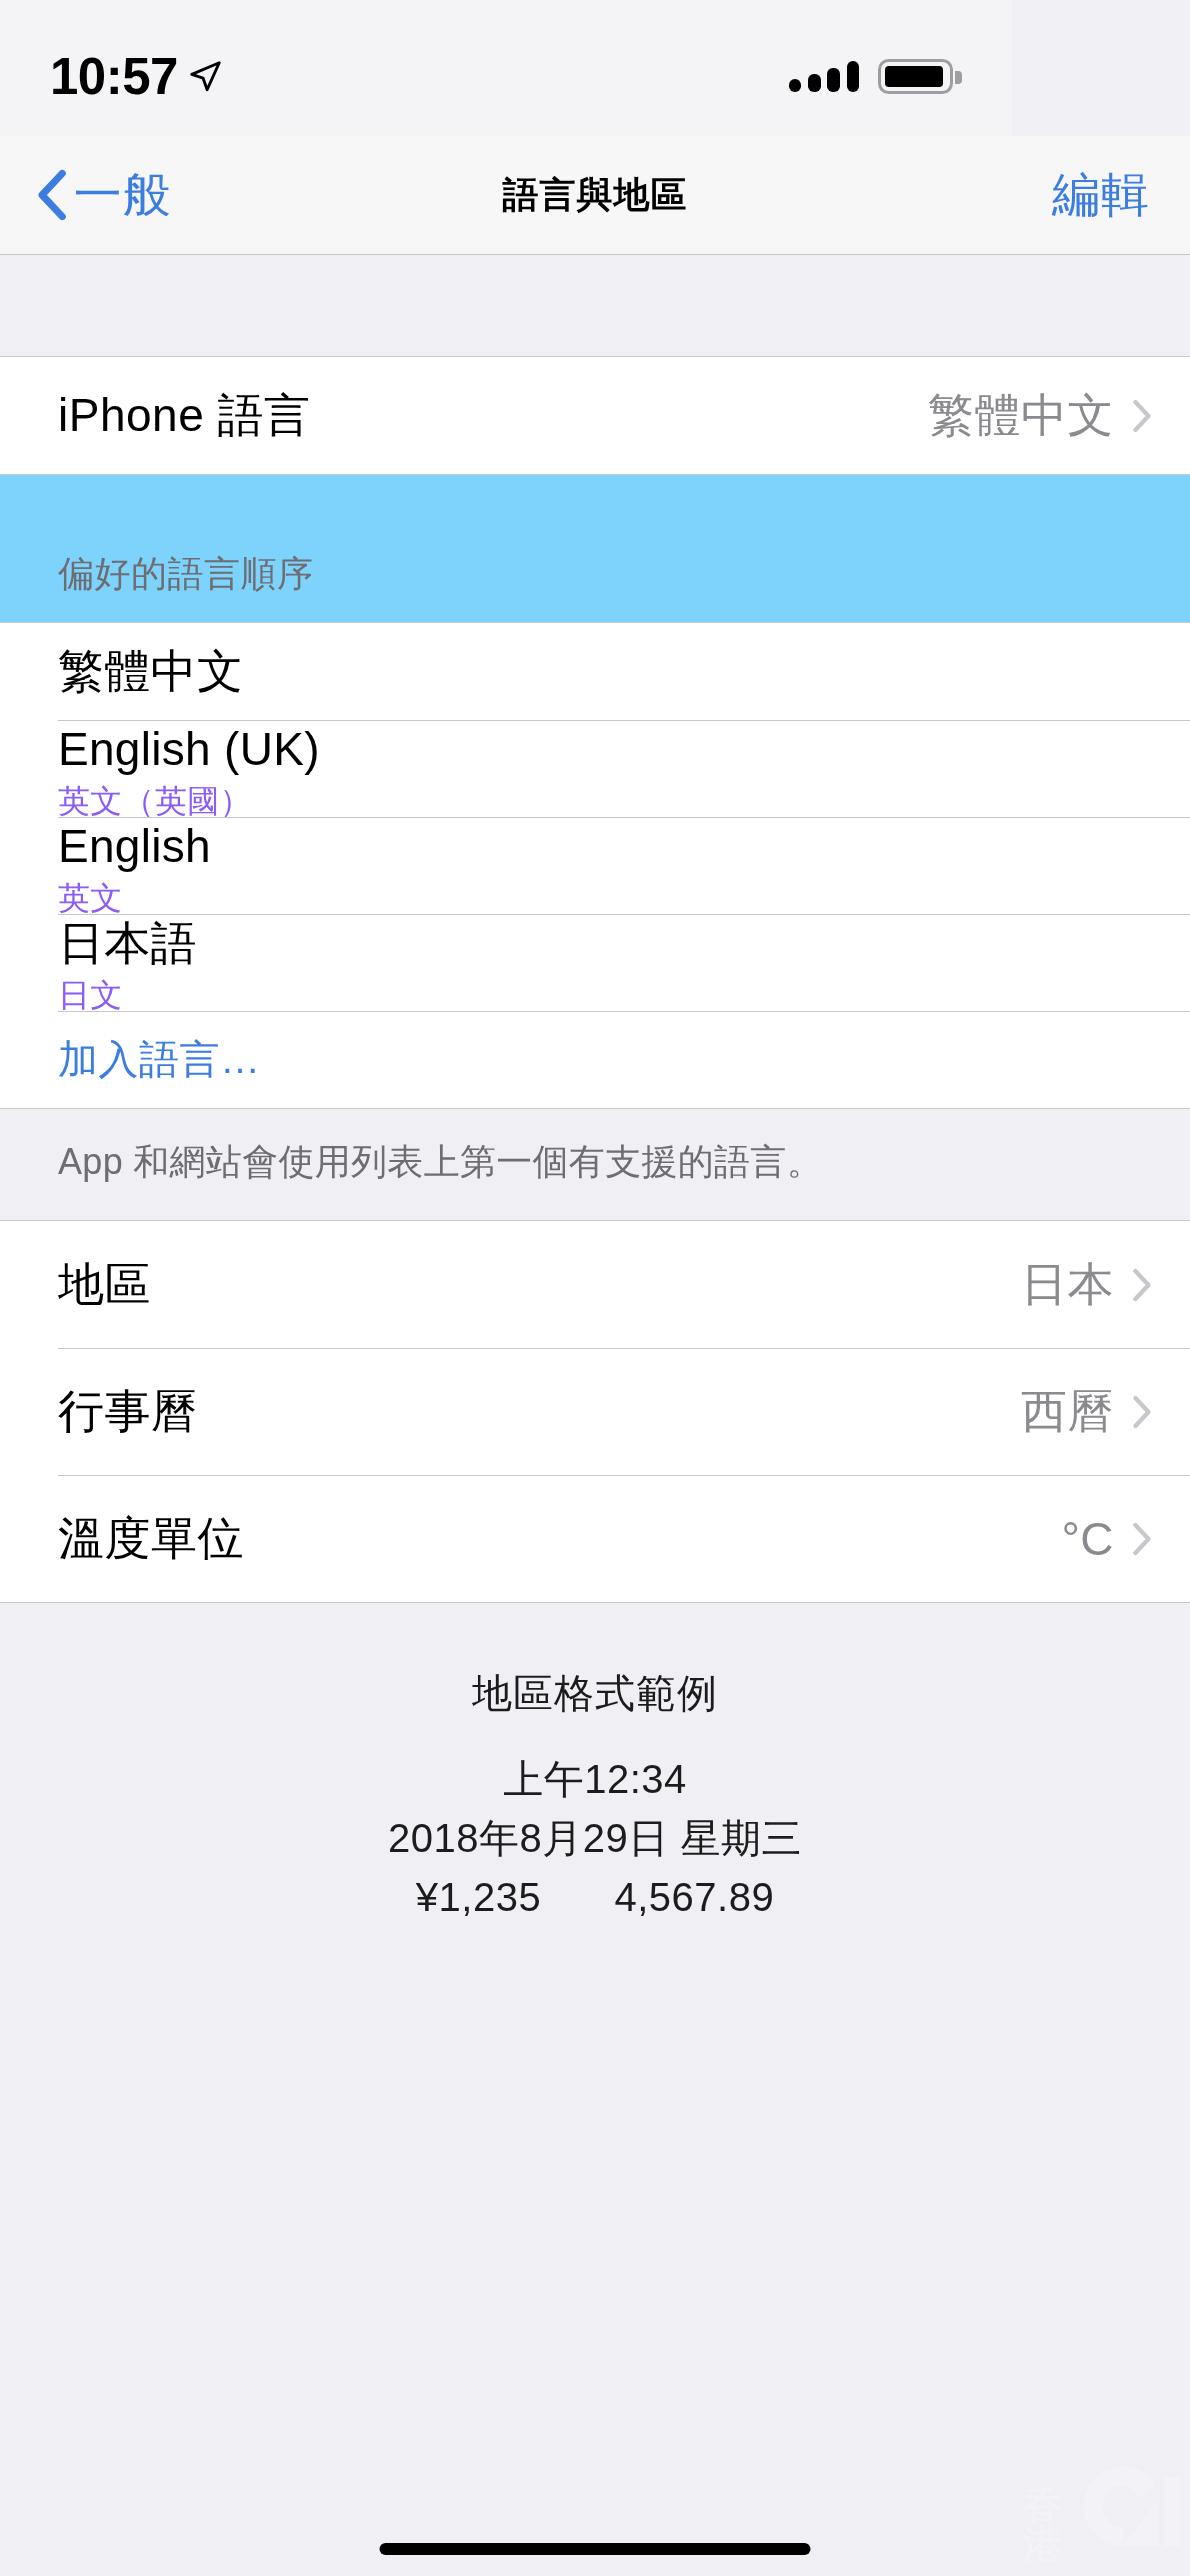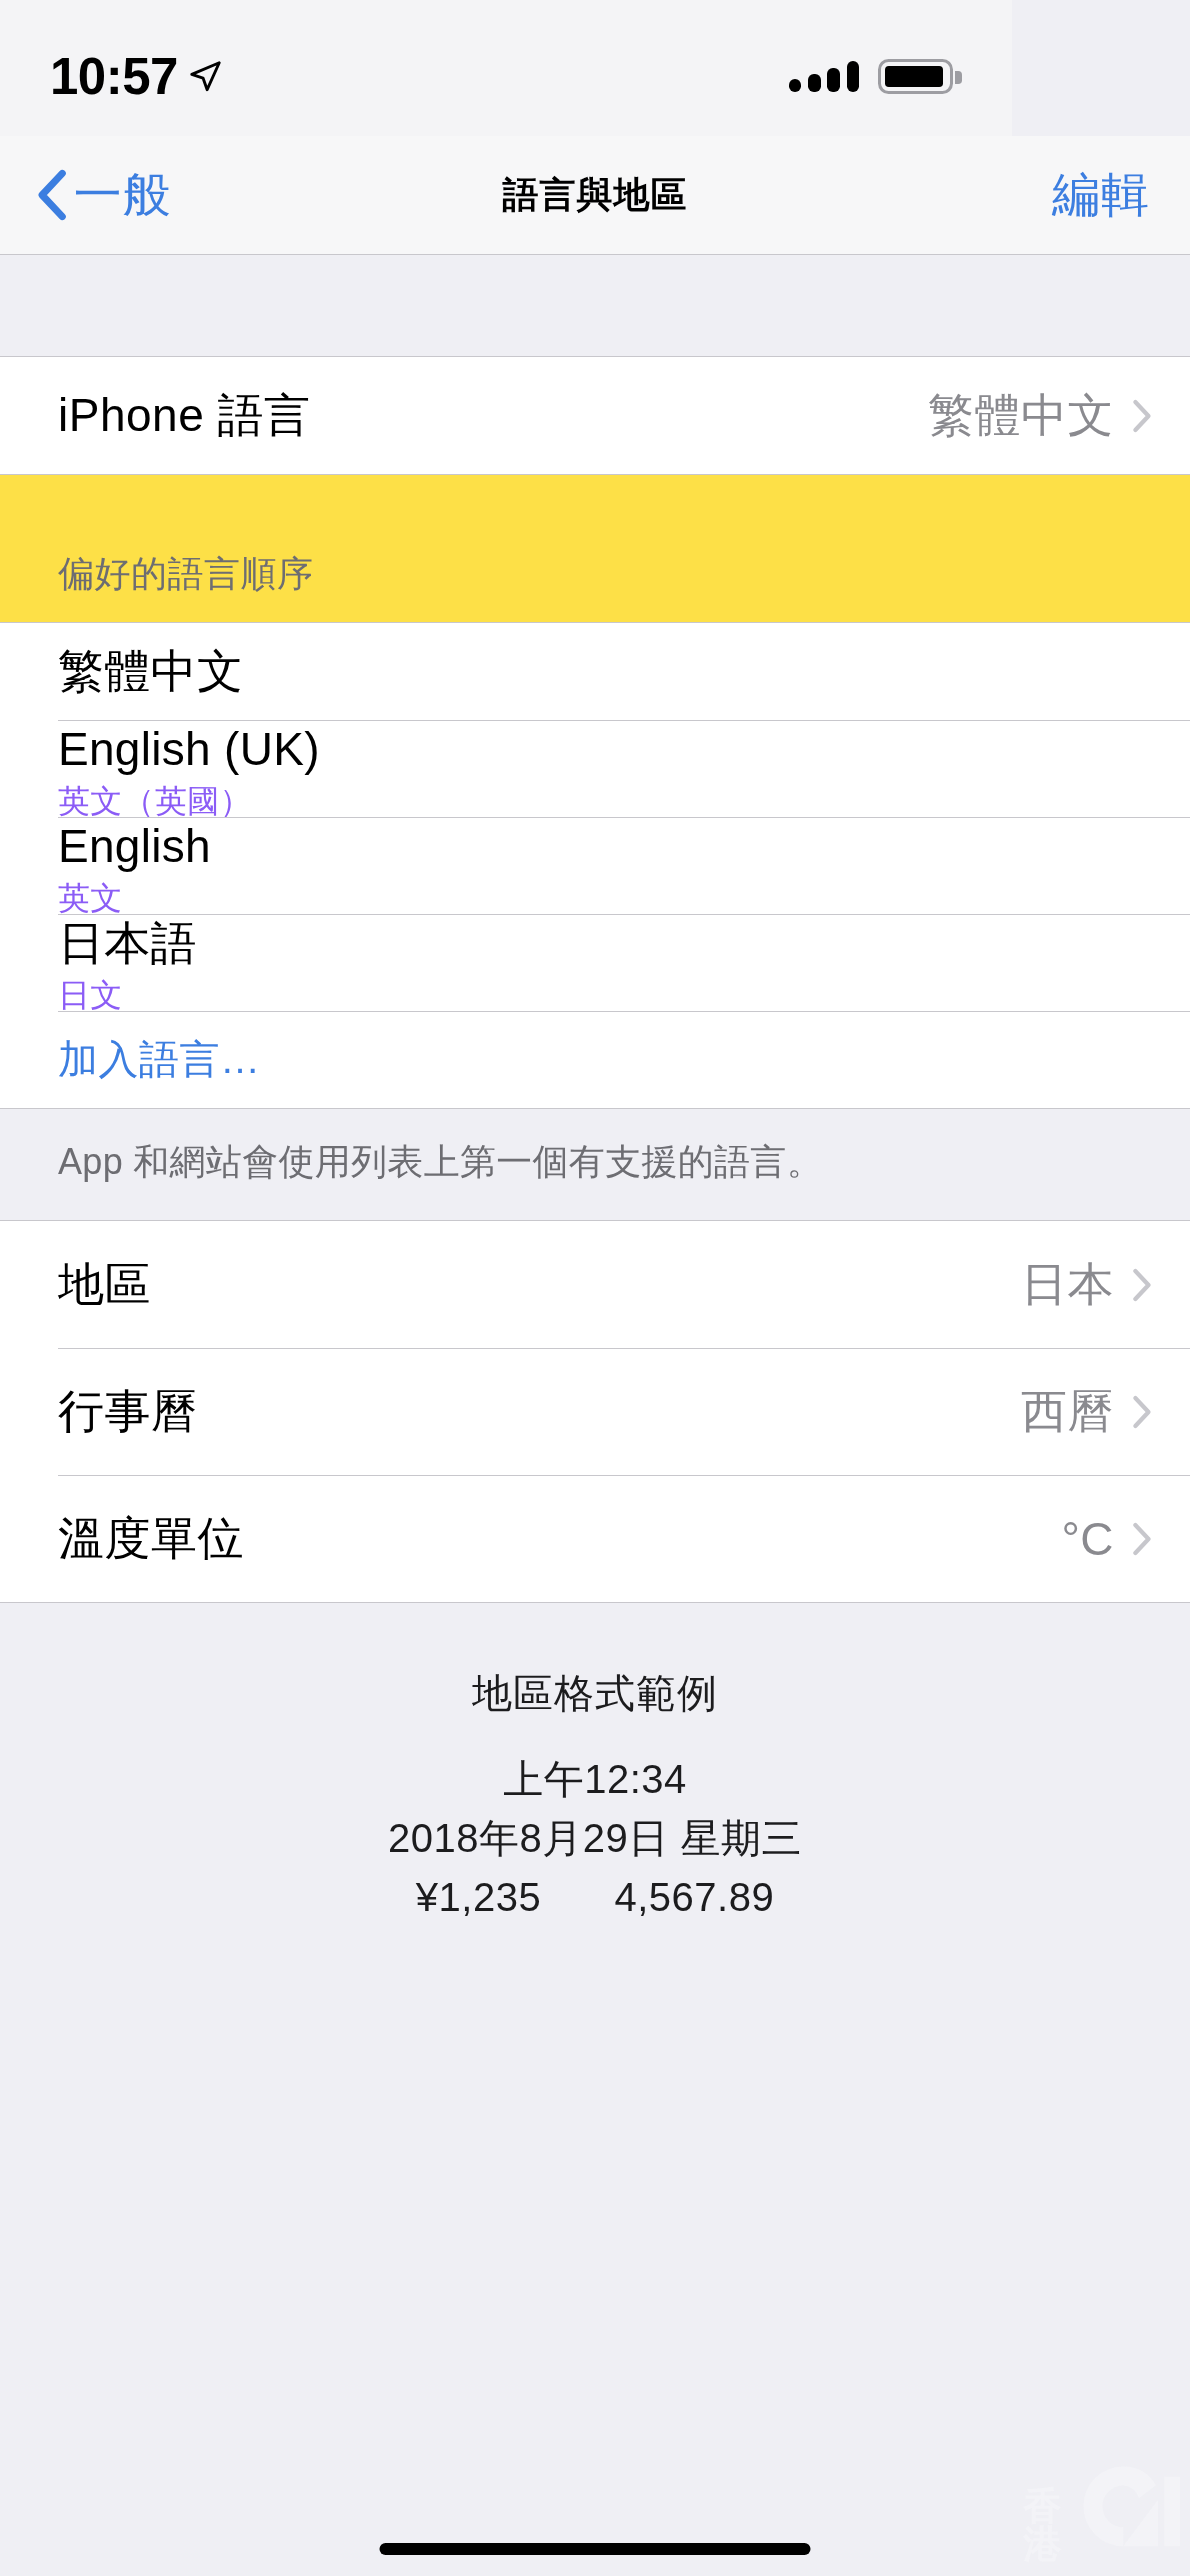--- a/index.html
+++ b/index.html
@@ -109,21 +109,21 @@
     align-items:center; gap:17px;
   }
   .row-value { font-size:46px; color:#8A8A8F; letter-spacing:0.5px; }
   .chev { width:21px; height:38px; display:block; }
 
   
   .row-iphone-lang { height:117px; }
 
   
   .section-header {
-    background:#fde047;
+    background:#7dd3fc;
     padding:75px 0 23px 58px;
   }
   .section-header-text {
     font-size:36px; color:#6D6D72; letter-spacing:0.5px;
   }
 
   
   .lang-row {
     position:relative;
     display:flex; flex-direction:column; justify-content:center;

